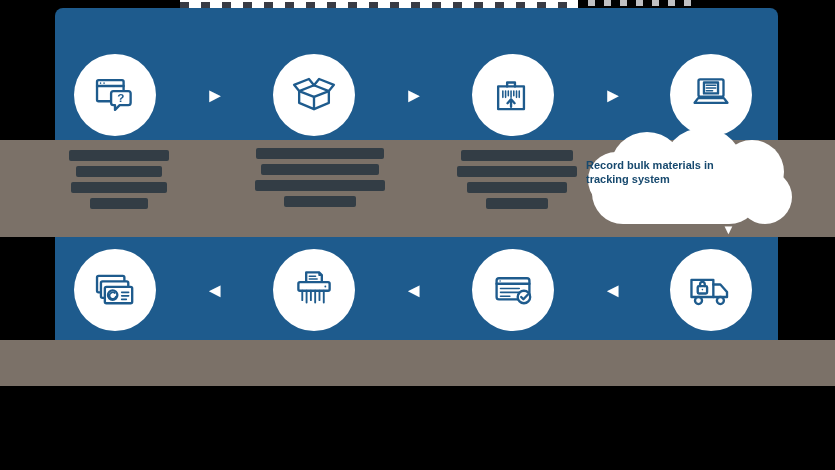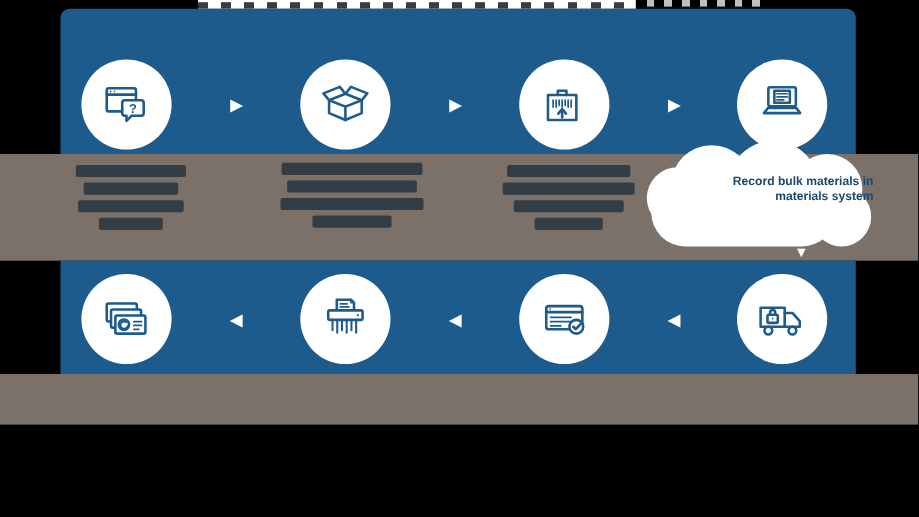--- a/index.html
+++ b/index.html
@@ -24,21 +24,21 @@
     line-height:13px; font-weight:bold;
   }
   .caption-block {
     position:absolute; display:flex; flex-direction:column; align-items:center; gap:5px;
   }
   .caption-bar { height:11px; background:#2C3842; border-radius:2px; opacity:0.92; }
   .cloud { position:absolute; left:586px; top:128px; width:208px; height:110px; }
   .cloud .lobe { position:absolute; background:#fff; border-radius:50%; }
   .cloud .base { position:absolute; background:#fff; border-radius:33px; }
   .cloud-text {
-    position:absolute; left:0; top:30px; width:100%; text-align:right;
+    position:absolute; left:0; top:30px; width:100%; text-align:left;
     font-weight:bold; font-size:11px; line-height:14px; color:#17496E;
   }
   .strip1 { position:absolute; left:180px; top:0; width:398px; height:8px; background:#fff; overflow:hidden; }
   .strip1-marks {
     height:6px; margin-top:2px;
     background:repeating-linear-gradient(90deg, rgba(35,38,48,0.9) 0 9px, transparent 9px 21px);
   }
   .strip2 {
     position:absolute; left:588px; top:0; width:108px; height:6px;
     background:repeating-linear-gradient(90deg, rgba(225,226,230,0.85) 0 7px, transparent 7px 16px);
@@ -129,21 +129,21 @@
 
   <div class="cloud">
     <div class="lobe" style="left:2px; top:24px; width:56px; height:56px;"></div>
     <div class="lobe" style="left:24px; top:4px; width:74px; height:74px;"></div>
     <div class="lobe" style="left:76px; top:0; width:82px; height:82px;"></div>
     <div class="lobe" style="left:134px; top:12px; width:64px; height:64px;"></div>
     <div class="lobe" style="left:152px; top:42px; width:54px; height:54px;"></div>
     <div class="base" style="left:6px; top:34px; width:168px; height:62px;"></div>
     <div class="cloud-text">
       <div>Record bulk materials in</div>
-      <div>materials system</div>
+      <div>tracking system</div>
     </div>
   </div>
 
   <span class="down-arrow">▼</span>
 
   <div class="circle" style="left:74px; top:249px;">
     <span>
       <svg width="50" height="50" viewBox="0 0 64 64" fill="none" stroke="#1E5B8D" stroke-width="3" stroke-linecap="round" stroke-linejoin="round">
         <rect x="9" y="14" width="35" height="21" rx="2" fill="#fff"></rect>
         <rect x="14" y="21" width="35" height="21" rx="2" fill="#fff"></rect>

